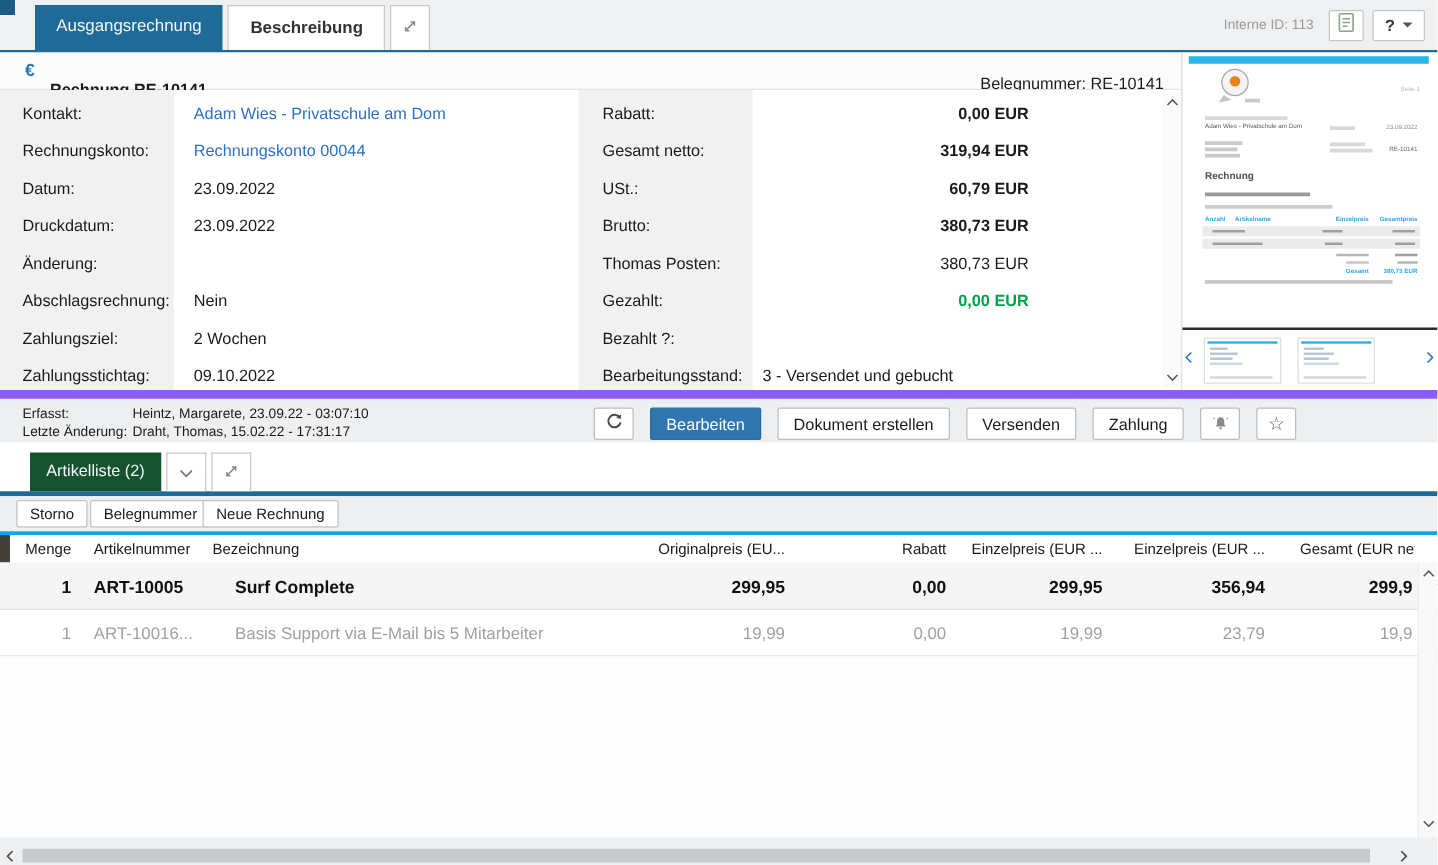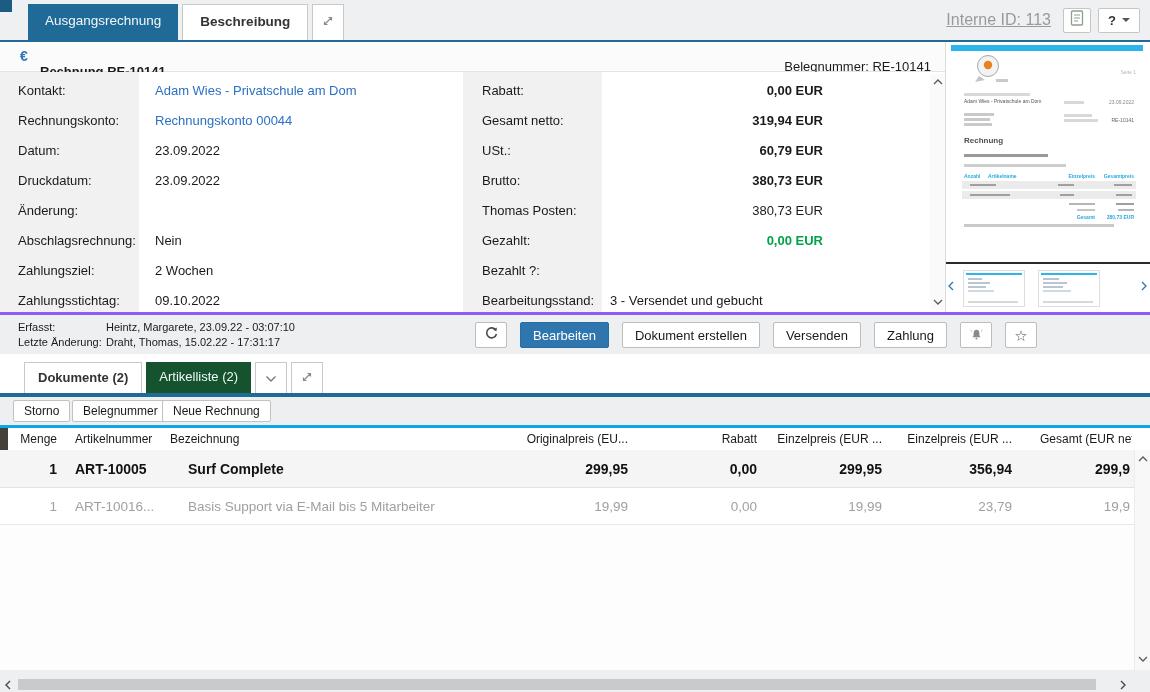--- a/index.html
+++ b/index.html
@@ -11,21 +11,21 @@
   .topbar { position:absolute; left:0; top:0; width:100%; height:42px;
             background:#eff0f1; border-bottom:2px solid #1f6a96; box-sizing:border-box; }
   .corner-accent { position:absolute; left:0; top:0; width:12px; height:12px; background:#1c5c84; }
   .tabs { position:absolute; left:28px; top:4px; display:flex; gap:4px; height:36px; align-items:stretch; }
   .tab { height:36px; line-height:34px; padding:0 17px; font-size:13.5px; box-sizing:border-box; cursor:default; white-space:nowrap; }
   .tab.active { background:#1f6a96; color:#f2f7fa; }
   .tab.inactive { background:#fff; border:1px solid #c9c9c9; border-bottom:none; font-weight:bold; color:#333; }
   .tab.icon-tab { width:32px; padding:0; display:flex; align-items:center; justify-content:center;
                   background:#fff; border:1px solid #c9c9c9; border-bottom:none; }
   .top-right { position:absolute; right:10px; top:0; height:40px; display:flex; align-items:center; gap:7px; }
-  .interne-id { color:#9a9a9a; font-size:16px; margin-right:5px;text-decoration:underline; }
+  .interne-id { color:#9a9a9a; font-size:11px; margin-right:5px; }
   .tbtn { background:#fff; border:1px solid #c6c6c6; border-radius:2px; height:25px;
           display:flex; align-items:center; justify-content:center; box-sizing:border-box; }
   .doc-btn { width:28px; }
   .help-btn { width:42px; gap:6px; font-weight:bold; color:#333; font-size:13px; }
   .caret { width:0; height:0; border-left:4px solid transparent; border-right:4px solid transparent; border-top:4px solid #555; }
 
   
   .record-header { position:absolute; left:0; top:42px; width:945px; height:30px;
                    background:#fbfbfc; border-bottom:1px solid #e4e4e4; box-sizing:border-box; }
   .euro { position:absolute; left:20px; top:6px; color:#2e79b5; font-weight:bold; font-size:14px; }
@@ -45,21 +45,21 @@
   .frv.leftal { left:610px; width:320px; text-align:left; }
   .bold { font-weight:bold; }
   .green { color:#00a347; font-weight:bold; }
   .link { color:#2b70c4; cursor:pointer; }
   .r0{top:4px}.r1{top:34px}.r2{top:64px}.r3{top:94px}.r4{top:124px}.r5{top:154px}.r6{top:184px}.r7{top:214px}
   .form-scroll { position:absolute; right:0; top:2px; width:15px; height:236px; background:#fafafa; }
   .sc { position:absolute; left:2px; width:11px; height:8px; display:flex; align-items:center; justify-content:center; }
 
   
   .statusbar { position:absolute; left:0; top:312px; width:100%; height:42px;
-               background:#edeff0; border-top:3px solid #8b5cf6; box-sizing:border-box; }
+               background:#edeff0; border-top:7px solid #8b5cf6; box-sizing:border-box; }
   .meta { position:absolute; left:18px; top:5px; font-size:11px; color:#1a1a1a; line-height:15px; }
   .meta-label { display:inline-block; width:88px; }
   .actions { position:absolute; left:475px; top:7px; display:flex; gap:13px; align-items:center; }
   .btn { height:26px; background:#fff; border:1px solid #bdbdbd; border-radius:2px; font-size:13px;
          color:#1a1a1a; display:flex; align-items:center; justify-content:center; padding:0 12px;
          box-sizing:border-box; white-space:nowrap; cursor:default; }
   .btn.iconb { width:32px; padding:0; }
   .btn.primary { background:#2e76ad; border-color:#2a6d9f; color:#fff; }
   .star-glyph { font-size:15px; color:#555; line-height:1; }
 
@@ -242,21 +242,20 @@
         </span>
       </div>
       <div class="btn iconb">
         <span class="star-glyph">☆</span>
       </div>
     </div>
   </div>
 
   <div class="subtabs">
     <div class="stabs">
-      <div class="stab inactive">Dokumente (2)</div>
       <div class="stab active">Artikelliste (2)</div>
       <div class="stab icon-tab">
         <span>
           <svg width="12" height="8" viewBox="0 0 12 8">
               <path d="M1.5 1.5 L6 6 L10.5 1.5" stroke="#777" stroke-width="1.4" fill="none"></path>
             </svg>
         </span>
       </div>
       <div class="stab icon-tab">
         <span>

